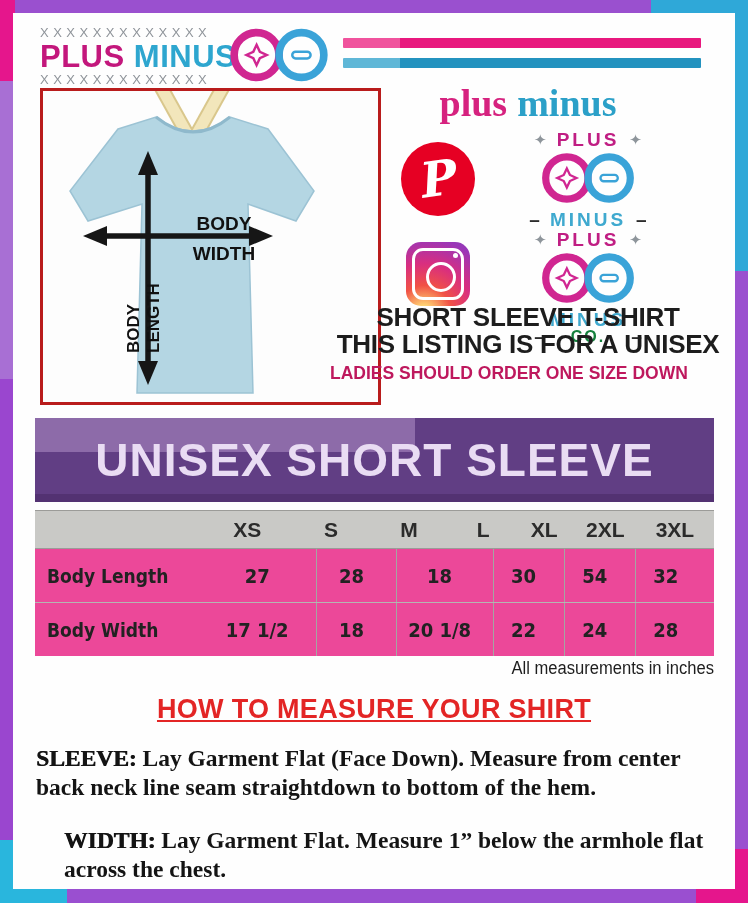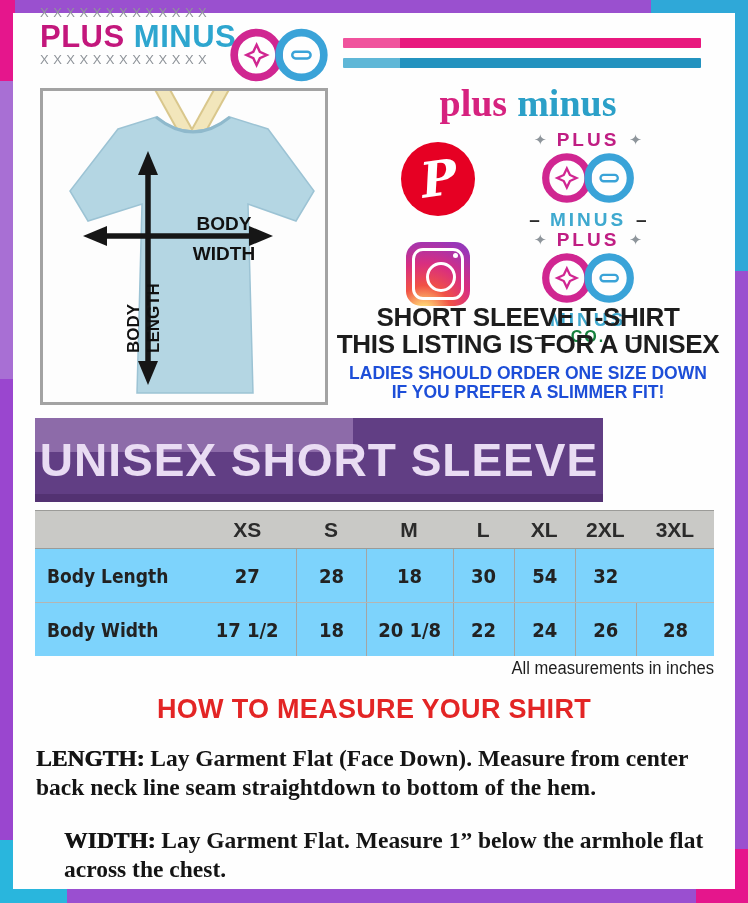--- a/index.html
+++ b/index.html
@@ -8,32 +8,32 @@
   
   .frame-top{position:absolute;left:0;top:0;width:748px;height:13px;
     background:linear-gradient(90deg,#e5168c 0 2%,#9a50cf 2% 87%,#2fa8d8 87% 100%);}
   .frame-bottom{position:absolute;left:0;bottom:0;width:748px;height:14px;
     background:linear-gradient(90deg,#29b6dd 0 9%,#9a4fd0 9% 93%,#e5168c 93% 100%);}
   .frame-left{position:absolute;left:0;top:0;width:13px;height:903px;
     background:linear-gradient(180deg,#e5168c 0 9%,#a86fd4 9% 42%,#9a46cf 42% 93%,#29b6dd 93% 100%);}
   .frame-right{position:absolute;right:0;top:0;width:13px;height:903px;
     background:linear-gradient(180deg,#2fa8d8 0 30%,#9a50cf 30% 94%,#e5168c 94% 100%);}
   
-  .logo-block{position:absolute;left:40px;top:6px;width:200px;text-align:left;}
+  .logo-block{position:absolute;left:40px;top:26px;width:200px;text-align:left;}
   .x-row{font-size:13px;color:#8f949a;letter-spacing:4.5px;font-weight:400;line-height:14px;white-space:nowrap;}
   .logo-name{font-size:31px;font-weight:bold;letter-spacing:.5px;line-height:33px;white-space:nowrap;}
   .logo-name .p{color:#c3177c;} .logo-name .m{color:#2ea6cf;}
   .infinity-header{position:absolute;left:226px;top:26px;}
   .stripes{position:absolute;left:343px;top:38px;width:358px;}
   .stripe{height:10px;border-radius:1px;}
   .stripe.magenta{background:linear-gradient(90deg,#f0539d 0 16%,#e8187e 16% 100%);margin-bottom:10px;}
   .stripe.blue{background:linear-gradient(90deg,#5fb7d7 0 16%,#2392bf 16% 100%);}
   
-  .shirt-box{position:absolute;left:40px;top:88px;width:288px;height:317px;
-    border:3px solid #a3a3a3;background:#fdfdfd;box-sizing:border-box;}
+  .shirt-box{position:absolute;left:40px;top:88px;width:341px;height:317px;
+    border:3px solid #b91c1c;background:#fdfdfd;box-sizing:border-box;}
   
   .right-col{position:absolute;left:336px;top:84px;width:384px;text-align:center;}
   .pm-heading{font-family:"Liberation Serif",serif;font-weight:bold;font-size:38px;line-height:38px;}
   .pm-heading .p{color:#d6227f;margin-right:10px;} .pm-heading .m{color:#2ba0c8;}
   .social{display:flex;justify-content:center;align-items:flex-start;margin-top:8px;}
   .icon-col{width:120px;display:flex;flex-direction:column;align-items:center;}
   .badge-col{width:180px;display:flex;flex-direction:column;align-items:center;}
   .pinterest{margin-top:12px;}
   .instagram-wrap{margin-top:22px;}
   .insta{position:relative;width:64px;height:64px;border-radius:15px;
@@ -45,45 +45,45 @@
   .sparkle{color:#8e959b;font-size:15px;}
   .plus-word{color:#c01e83;font-weight:bold;font-size:19px;letter-spacing:3px;}
   .minus-word{color:#3fa9cf;font-weight:bold;font-size:19px;letter-spacing:3px;}
   .dash{color:#2b2b2b;font-weight:bold;font-size:19px;}
   .co-word{color:#15803d;font-weight:bold;font-size:16px;letter-spacing:2px;}
   .co-row{gap:26px;margin-top:-2px;}
   .minus-co-top{line-height:16px;margin-top:2px;}
   
   .listing-title{position:absolute;left:330px;top:304px;width:396px;text-align:center;
     font-size:26px;font-weight:bold;color:#1d1d1d;line-height:27px;letter-spacing:-0.3px;}
-  .listing-note{position:absolute;left:330px;top:364px;width:396px;text-align:center;
-    font-size:17.5px;font-weight:bold;color:#1d4ed8;line-height:19px;}
-  
-  .banner{position:absolute;left:35px;top:418px;width:568px;height:84px;background:#613e84;}
+  .listing-note{position:absolute;left:330px;top:364px;width:396px;text-align:left;
+    font-size:17.5px;font-weight:bold;color:#be185d;line-height:19px;}
+  
+  .banner{position:absolute;left:35px;top:418px;width:679px;height:84px;background:#613e84;}
   .banner .light{position:absolute;left:0;top:0;width:56%;height:40%;background:#8d6ba9;}
   .banner .dark-strip{position:absolute;left:0;bottom:0;width:100%;height:9%;background:#533272;}
   .banner .title{position:absolute;left:0;top:0;width:100%;height:100%;display:flex;align-items:center;justify-content:center;
     font-size:46px;font-weight:800;color:#e9dcf3;letter-spacing:1px;}
   
   .size-table{position:absolute;left:35px;top:510px;width:679px;}
   .t-row{display:grid;grid-template-columns:24% 14.5% 10.2% 12.8% 9% 9% 9% 11.5%;}
   .t-head{background:#c9c9c6;border-top:1.5px solid #9b9b98;border-bottom:1.5px solid #9b9b98;height:37px;}
   .t-head .cell{display:flex;align-items:center;justify-content:center;
     font-size:21px;font-weight:bold;color:#2b2b2b;}
-  .t-body{height:53px;background:#7dd3fc;}
+  .t-body{height:53px;background:#ec4899;gap:10px;}
   .t-body .cell{display:flex;align-items:center;justify-content:center;
     font-size:20px;font-weight:bold;color:#222;font-family:"DejaVu Sans",sans-serif;font-stretch:condensed;}
   .t-body .label{justify-content:flex-start;padding-left:12px;font-size:19px;}
   .t-body .cell.div{border-left:1.5px solid #a5a5a2;}
   .t-sep{border-top:1.5px solid #b5b5b2;}
   .table-note{position:absolute;left:35px;top:658px;width:679px;text-align:right;
     font-size:18px;color:#1e1e1e;transform:scaleX(.92);transform-origin:right;}
   
   .howto-heading{position:absolute;left:0;top:694px;width:748px;text-align:center;
-    font-size:27px;font-weight:800;color:#e32525;letter-spacing:.3px;}
+    font-size:27px;font-weight:800;color:#e32525;letter-spacing:.3px;text-decoration:underline;}
   .para{position:absolute;left:36px;width:692px;font-family:"Liberation Serif",serif;
     font-weight:bold;font-size:23.5px;color:#141414;line-height:29px;}
   .para .plabel{text-shadow:.6px 0 0 #141414;}
   .para1{top:744px;} .para2{top:826px;margin-left:28px;}
 </style>
 </head>
 <body>
 
 <div class="page">
 
@@ -203,21 +203,20 @@
       </div>
     </div>
   </div>
 
   <div class="listing-title">
     <div>SHORT SLEEVE T-SHIRT</div>
     <div>THIS LISTING IS FOR A UNISEX</div>
   </div>
   <div class="listing-note">
     <div>LADIES SHOULD ORDER ONE SIZE DOWN</div>
-    <div>IF YOU PREFER A SLIMMER FIT!</div>
   </div>
 
   <div class="banner">
     <div class="light"></div>
     <div class="dark-strip"></div>
     <div class="title">UNISEX SHORT SLEEVE</div>
   </div>
 
   <div class="size-table">
     <div class="t-row t-head">
@@ -239,28 +238,27 @@
       <div class="cell div">54</div>
       <div class="cell div">32</div>
     </div>
     <div class="t-row t-body t-sep">
       <div class="cell label">Body Width</div>
       <div class="cell">17 1/2</div>
       <div class="cell div">18</div>
       <div class="cell div">20 1/8</div>
       <div class="cell div">22</div>
       <div class="cell div">24</div>
-      <div class="cell div">26</div>
       <div class="cell div">28</div>
     </div>
   </div>
   <div class="table-note">All measurements in inches</div>
 
   <div class="howto-heading">HOW TO MEASURE YOUR SHIRT</div>
   <div class="para para1">
-    <span class="plabel">LENGTH:</span><span> Lay Garment Flat (Face Down). Measure from center back neck line seam straightdown to bottom of the hem.</span>
+    <span class="plabel">SLEEVE:</span><span> Lay Garment Flat (Face Down). Measure from center back neck line seam straightdown to bottom of the hem.</span>
   </div>
   <div class="para para2">
     <span class="plabel">WIDTH:</span><span> Lay Garment Flat. Measure 1” below the armhole flat across the chest.</span>
   </div>
 
   <div class="frame-bottom"></div>
 </div>
 
 </body></html>

